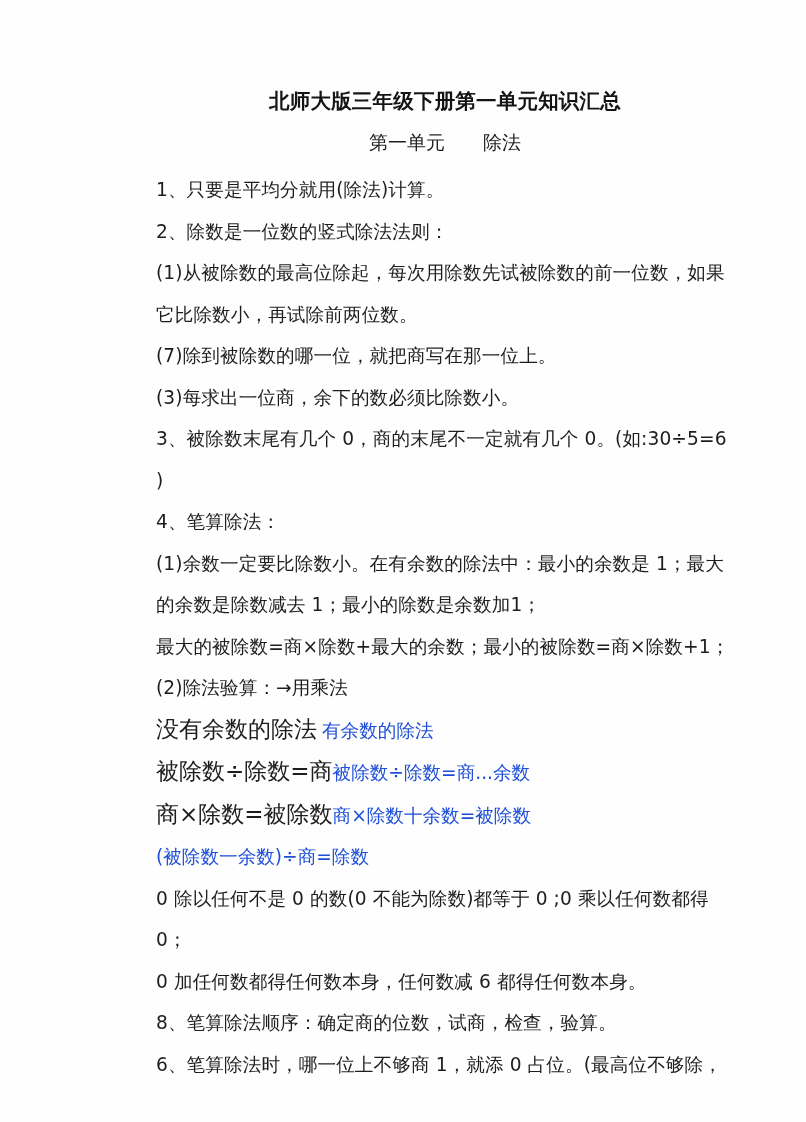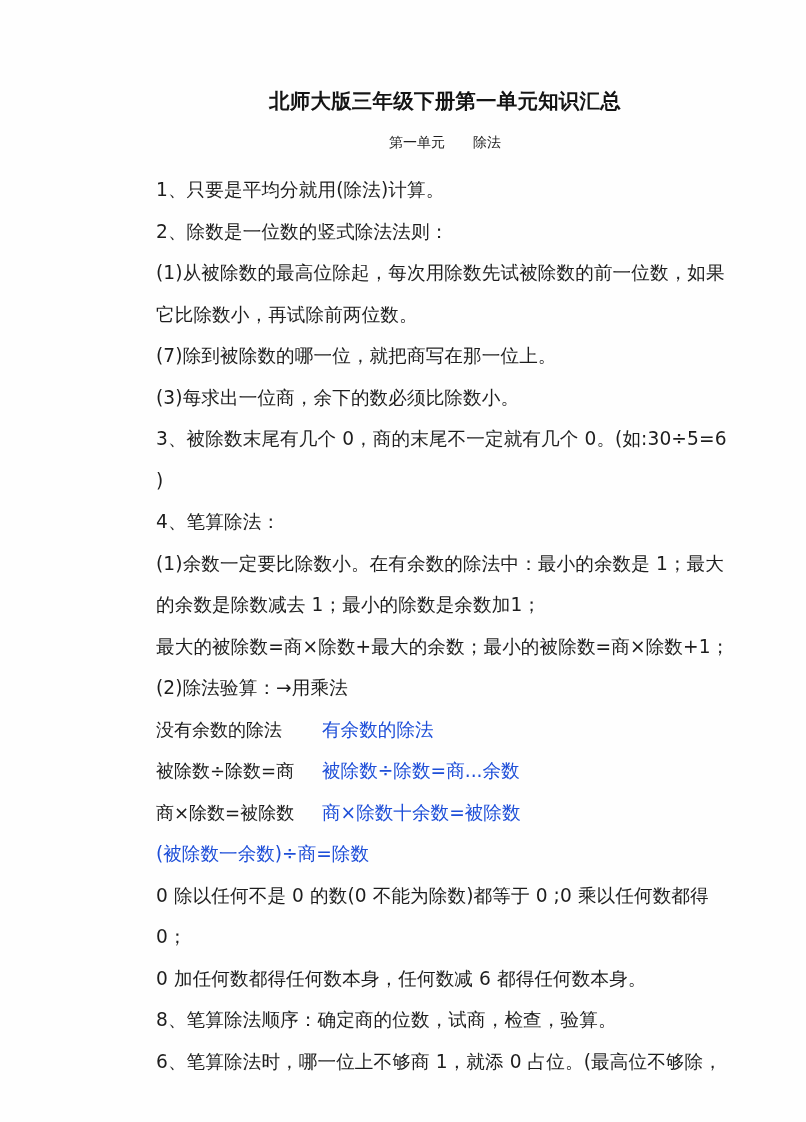--- a/index.html
+++ b/index.html
@@ -37,21 +37,21 @@
     font-size: 20.5px;
     font-weight: bold;
     letter-spacing: 0.2px;
     line-height: 30px;
     color: #141414;
     margin: 0 0 11px 0;
   }
 
   .doc-subtitle {
     text-align: center;
-    font-size: 14px;
+    font-size: 19px;
     font-weight: normal;
     line-height: 30px;
     color: #1d1d1d;
     margin: 0 0 12px 0;
     white-space: pre;
   }
 
   .para {
     font-size: 18.6px;
     line-height: 41.5px;
@@ -67,21 +67,21 @@
   .formula-block {
     margin: 0;
   }
   .formula-row {
     display: flex;
     align-items: baseline;
     line-height: 41.5px;
   }
   .formula-col-a {
     flex: 0 0 166px;
-    font-size: 18px;
+    font-size: 23px;
     color: #1d1d1d;
     white-space: pre;
   }
   .formula-col-b {
     flex: 1 1 auto;
     font-size: 18.6px;
     color: #1d4ed8;
     white-space: pre;
   }
   .formula-row.head .formula-col-b {

